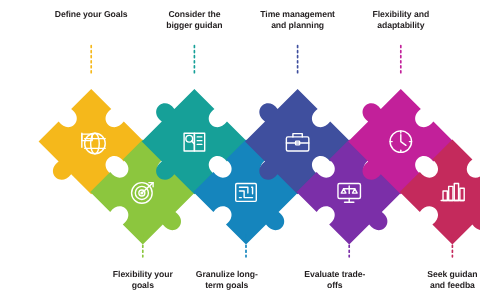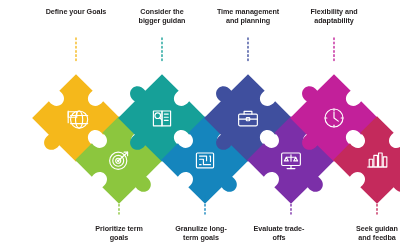--- a/index.html
+++ b/index.html
@@ -139,22 +139,22 @@
       <path d="M 377 196 V 214" stroke="#c42a5c" stroke-width="1.4" stroke-dasharray="1.6 2.6" stroke-linecap="round" fill="none"></path>
     </svg>
   <div id="labels">
       <div class="label top" style="left: 31px; top: 7px; width: 90px;">Define your Goals</div>
       <div class="label top" style="left: 117px; top: 7px; width: 90px;">Consider the
 bigger guidan</div>
       <div class="label top" style="left: 203px; top: 7px; width: 90px;">Time management
 and planning</div>
       <div class="label top" style="left: 289px; top: 7px; width: 90px;">Flexibility and
 adaptability</div>
-      <div class="label bottom" style="left: 74px; top: 224px; width: 90px;">Prioritize term
+      <div class="label bottom" style="left: 74px; top: 224px; width: 90px;">Flexibility your
 goals</div>
-      <div class="label bottom" style="left: 156px; top: 224px; width: 90px;">Granulize long-
+      <div class="label bottom" style="left: 144px; top: 224px; width: 90px;">Granulize long-
 term goals</div>
       <div class="label bottom" style="left: 234px; top: 224px; width: 90px;">Evaluate trade-
 offs</div>
       <div class="label bottom" style="left: 332px; top: 224px; width: 90px;">Seek guidan
 and feedba</div>
     </div>
 </div>
 
 </body></html>

